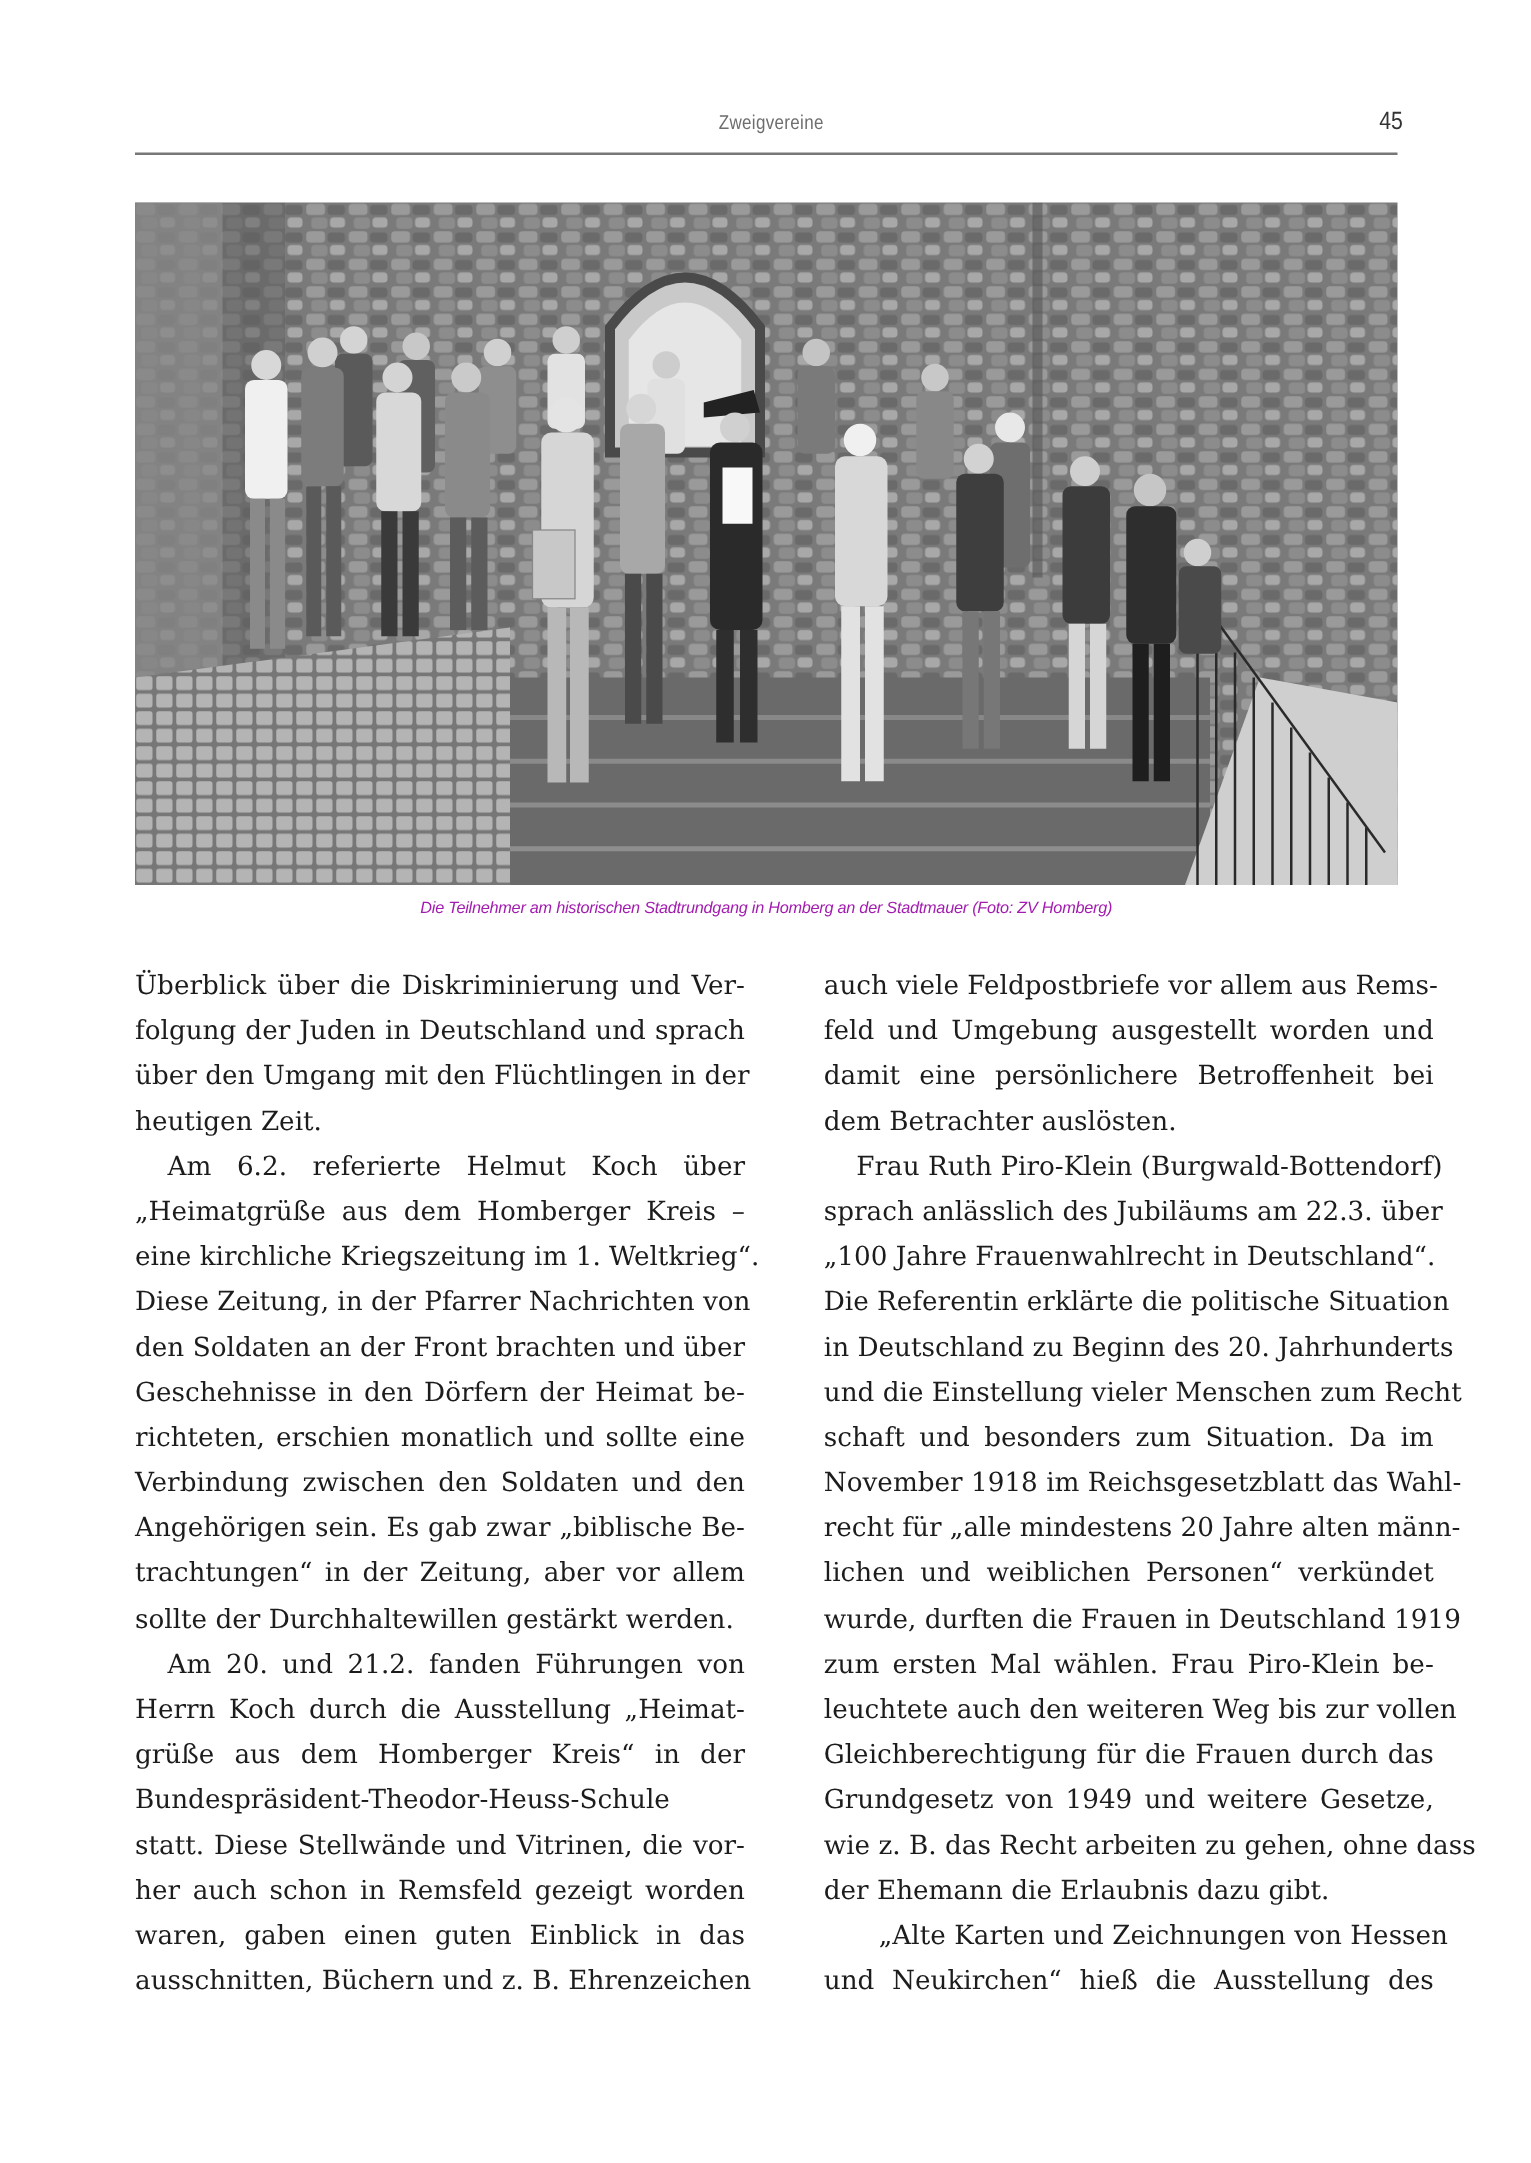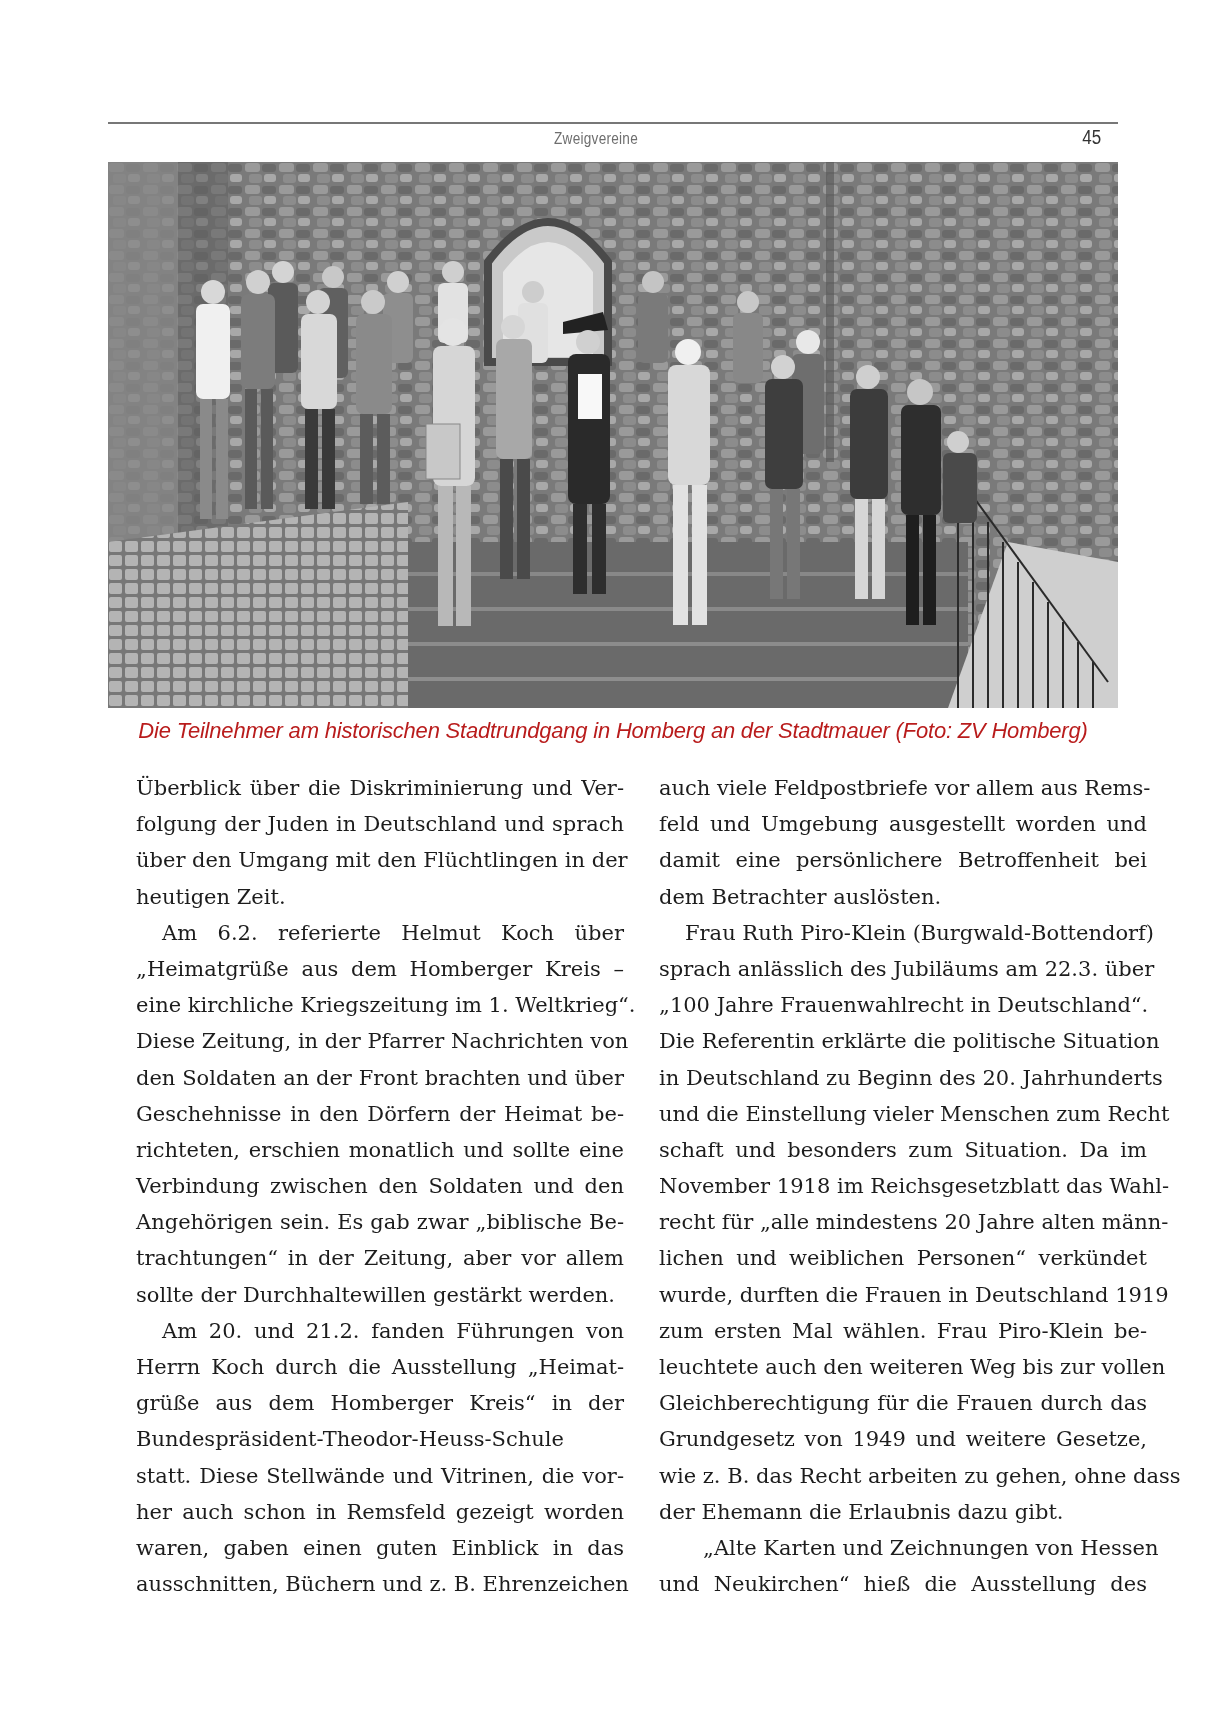--- a/index.html
+++ b/index.html
@@ -1,28 +1,28 @@
 <!DOCTYPE html>
 <html><head>
 <meta charset="utf-8">
 <style>
   html, body { margin: 0; padding: 0; background: #ffffff; }
   body { width: 1225px; height: 1730px; position: relative; overflow: hidden; font-family: "DejaVu Serif", serif; color: #1c1c1c; }
-  .running-head { position: absolute; top: 88px; left: 91px; width: 1010px; height: 30px; margin-top: 40px; }
+  .running-head { position: absolute; top: 88px; left: 112px; width: 1010px; height: 30px; }
   .running-title { position: absolute; left: 0; right: 0; top: 2px; text-align: center; font-family: "Liberation Sans", sans-serif; font-size: 16px; color: #6e6e6e; letter-spacing: 0.3px; transform: scaleX(0.85); }
   .page-number { position: absolute; right: 0; top: -2px; font-family: "Liberation Sans", sans-serif; font-size: 20px; color: #333; transform: scaleX(0.85); transform-origin: right; }
   .head-rule { position: absolute; top: 122px; left: 108px; width: 1010px; height: 2px; background: #777; }
 
   .photo { position: absolute; top: 162px; left: 108px; width: 1010px; height: 546px; overflow: hidden; background: #8a8a8a; }
   .photo svg { display: block; }
 
-  .caption { position: absolute; top: 718px; left: 108px; width: 1010px; text-align: center; font-family: "Liberation Sans", sans-serif; font-style: italic; font-size: 22px; color: #b91c1c; letter-spacing: -0.2px; }
+  .caption { position: absolute; top: 718px; left: 108px; width: 1010px; text-align: center; font-family: "Liberation Sans", sans-serif; font-style: italic; font-size: 13px; color: #a21caf; letter-spacing: -0.2px; }
 
   .column { position: absolute; top: 770px; width: 488px; font-size: 21px; line-height: 36.2px; text-align: justify; color: #1c1c1c; }
-  .col-left { left: 108px; margin-left: 28px; }
+  .col-left { left: 108px; }
   .col-right { left: 659px; }
   .line { display: block; height: 36.2px; white-space: nowrap; text-align: justify; text-align-last: justify; }
   .line.last { text-align-last: left; }
   .line.indent { padding-left: 26px; }
   .line.indent2 { padding-left: 44px; }
 </style>
 </head>
 <body>
 
 <header class="running-head">

